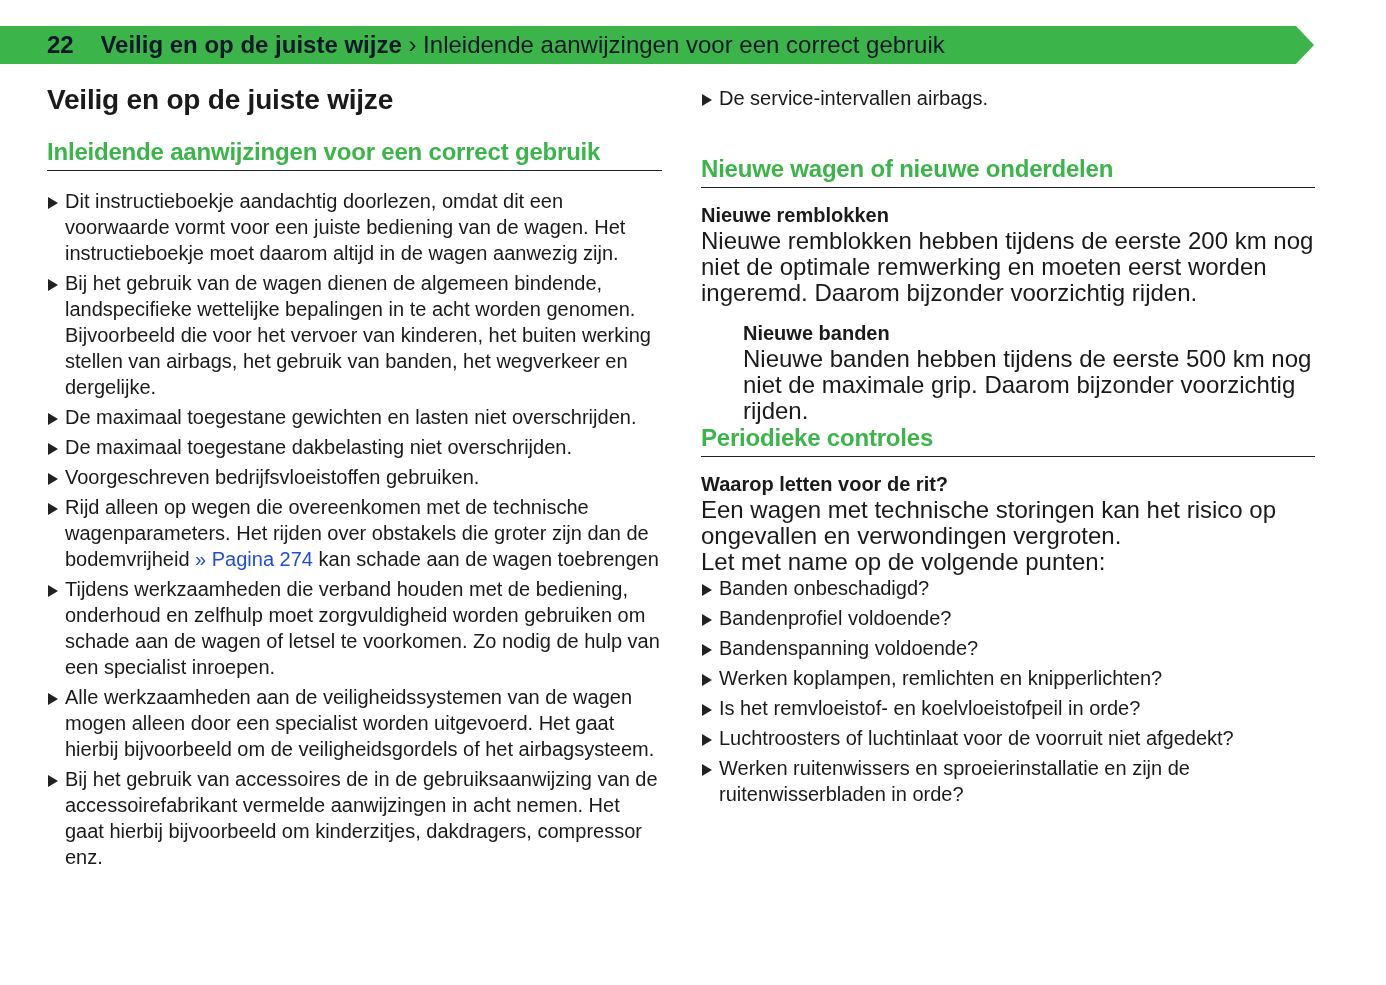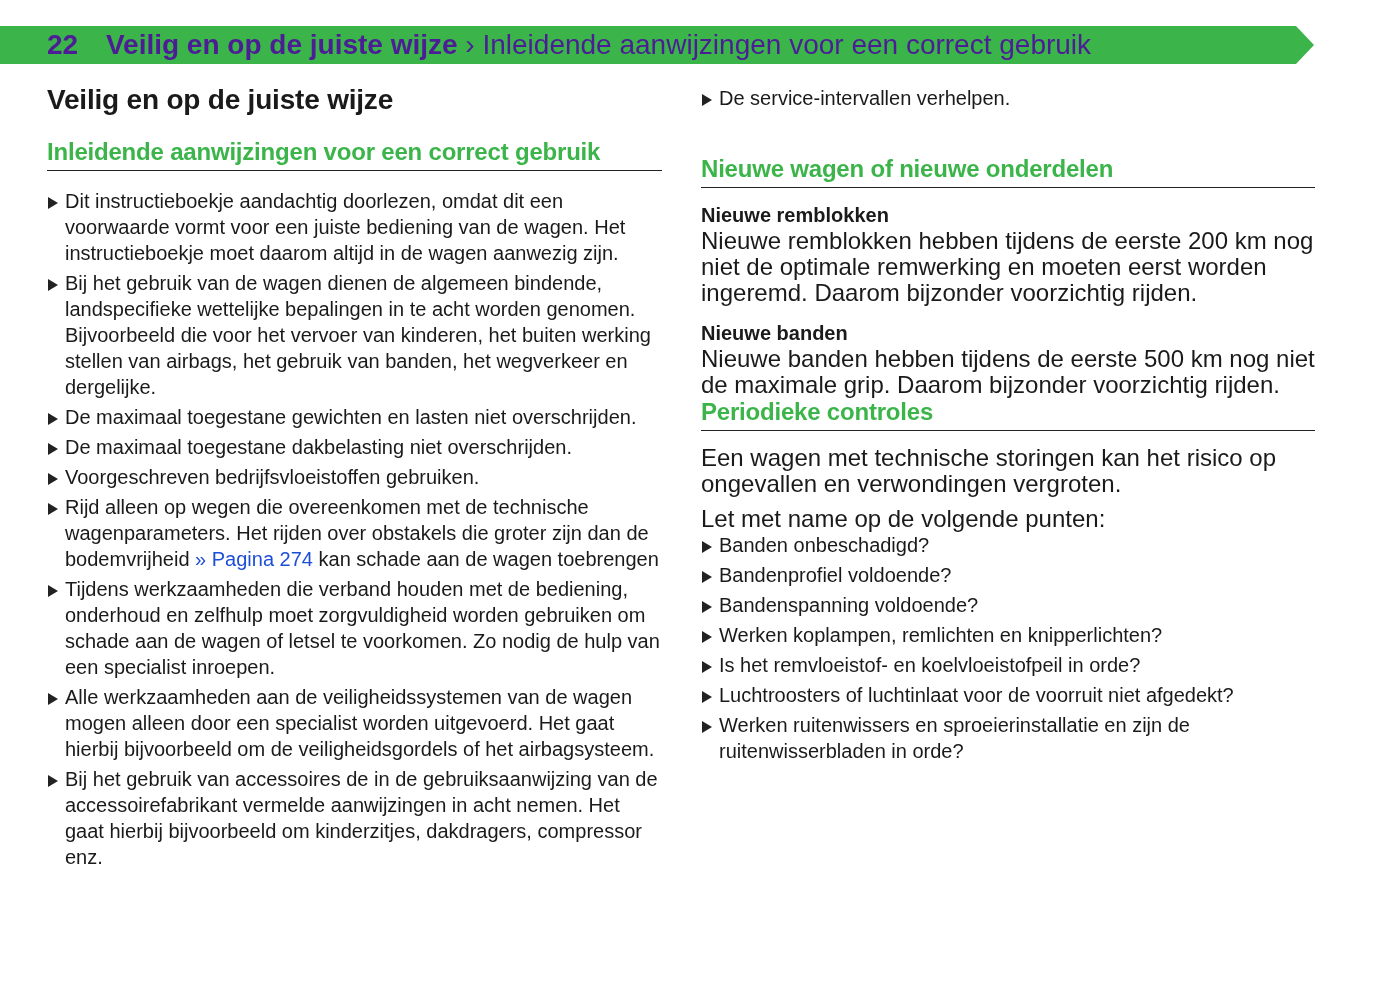--- a/index.html
+++ b/index.html
@@ -1,20 +1,20 @@
 <!DOCTYPE html>
 <html><head>
 <meta charset="utf-8">
 <style>
   html, body { margin: 0; padding: 0; background: #ffffff; }
   body { width: 1386px; height: 985px; position: relative; overflow: hidden;
          font-family: "Liberation Sans", "DejaVu Sans", sans-serif; color: #1a1a1a; }
   .banner { position: absolute; left: 0; top: 26px; width: 1314px; height: 54px;
             background: #3bb54a; clip-path: polygon(0 0, 1296px 0, 1314px 19px, 1296px 38px, 0 38px);
-            color: #4c1d95; font-size: 28px; line-height: 38px; }
+            color: #0f172a; font-size: 24px; line-height: 38px; }
   .banner .inner { position: absolute; left: 47px; top: 0; white-space: nowrap; }
   .banner .num { font-weight: bold; margin-right: 20px; }
   .banner .chap { font-weight: bold; }
   .col { position: absolute; top: 0; }
   .left { left: 47px; width: 615px; }
   .right { left: 701px; width: 614px; }
   h1 { position: absolute; left: 47px; top: 84px; margin: 0; font-size: 28px; font-weight: bold; letter-spacing: -0.2px; }
   .h2 { color: #3bb54a; font-weight: bold; font-size: 24px; margin: 0; padding-bottom: 4px;
         border-bottom: 1.5px solid #222; letter-spacing: -0.2px; white-space: nowrap; }
   ul.tri { list-style: none; margin: 0; padding: 0; }
@@ -47,37 +47,38 @@
     <li>Voorgeschreven bedrijfsvloeistoffen gebruiken.</li>
     <li><span>Rijd alleen op wegen die overeenkomen met de technische wagenparameters. Het rijden over obstakels die groter zijn dan de bodemvrijheid </span><span class="link">» Pagina 274</span><span> kan schade aan de wagen toebrengen</span></li>
     <li>Tijdens werkzaamheden die verband houden met de bediening, onderhoud en zelfhulp moet zorgvuldigheid worden gebruiken om schade aan de wagen of letsel te voorkomen. Zo nodig de hulp van een specialist inroepen.</li>
     <li>Alle werkzaamheden aan de veiligheidssystemen van de wagen mogen alleen door een specialist worden uitgevoerd. Het gaat hierbij bijvoorbeeld om de veiligheidsgordels of het airbagsysteem.</li>
     <li>Bij het gebruik van accessoires de in de gebruiksaanwijzing van de accessoirefabrikant vermelde aanwijzingen in acht nemen. Het gaat hierbij bijvoorbeeld om kinderzitjes, dakdragers, compressor enz.</li>
   </ul>
 </div>
 
 <div class="col right" style="top:85px;">
   <ul class="tri">
-    <li>De service-intervallen verhelpen.</li>
+    <li>De service-intervallen airbags.</li>
   </ul>
 
   <div class="h2" style="margin-top:44px;">Nieuwe wagen of nieuwe onderdelen</div>
   <div style="margin-top:14px;">
     <div class="sub">Nieuwe remblokken</div>
     <p>Nieuwe remblokken hebben tijdens de eerste 200 km nog niet de optimale remwerking en moeten eerst worden ingeremd. Daarom bijzonder voorzichtig rijden.</p>
   </div>
-  <div style="margin-top:14px;">
+  <div style="margin-top:14px;margin-left:42px;">
     <div class="sub">Nieuwe banden</div>
     <p>Nieuwe banden hebben tijdens de eerste 500 km nog niet de maximale grip. Daarom bijzonder voorzichtig rijden.</p>
   </div>
 
   <div class="h2" style="">Periodieke controles</div>
   <div style="margin-top:14px;">
+    <div class="sub">Waarop letten voor de rit?</div>
     <p>Een wagen met technische storingen kan het risico op ongevallen en verwondingen vergroten.</p>
-    <p style="margin-top:9px;">Let met name op de volgende punten:</p>
+    <p style="">Let met name op de volgende punten:</p>
     <ul class="tri" style="">
       <li>Banden onbeschadigd?</li>
       <li>Bandenprofiel voldoende?</li>
       <li>Bandenspanning voldoende?</li>
       <li>Werken koplampen, remlichten en knipperlichten?</li>
       <li>Is het remvloeistof- en koelvloeistofpeil in orde?</li>
       <li>Luchtroosters of luchtinlaat voor de voorruit niet afgedekt?</li>
       <li>Werken ruitenwissers en sproeierinstallatie en zijn de ruitenwisserbladen in orde?</li>
     </ul>
   </div>

